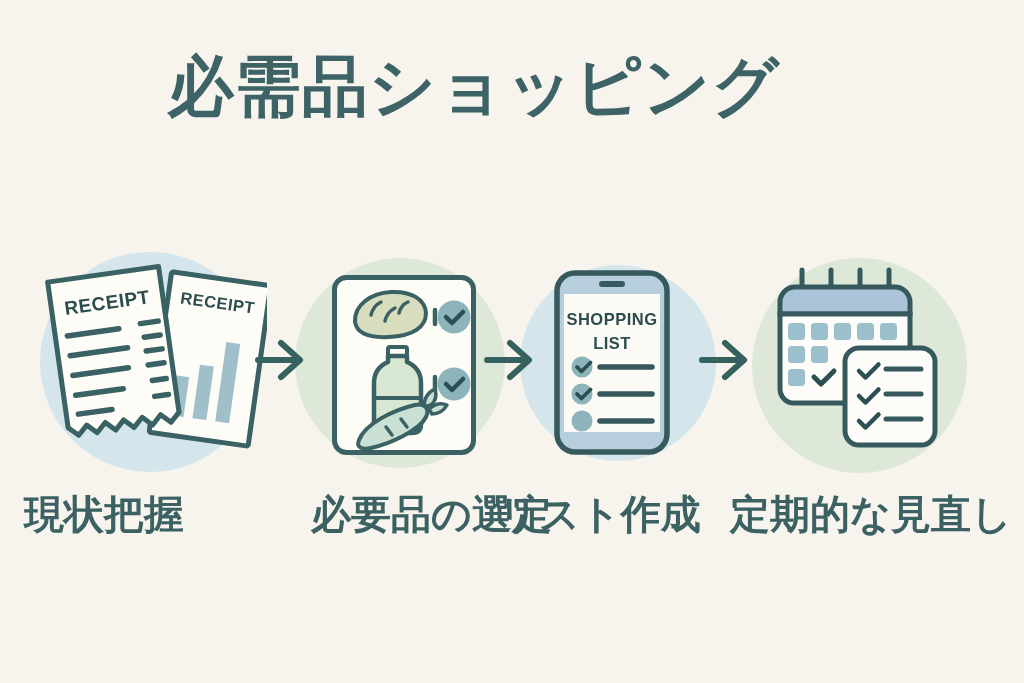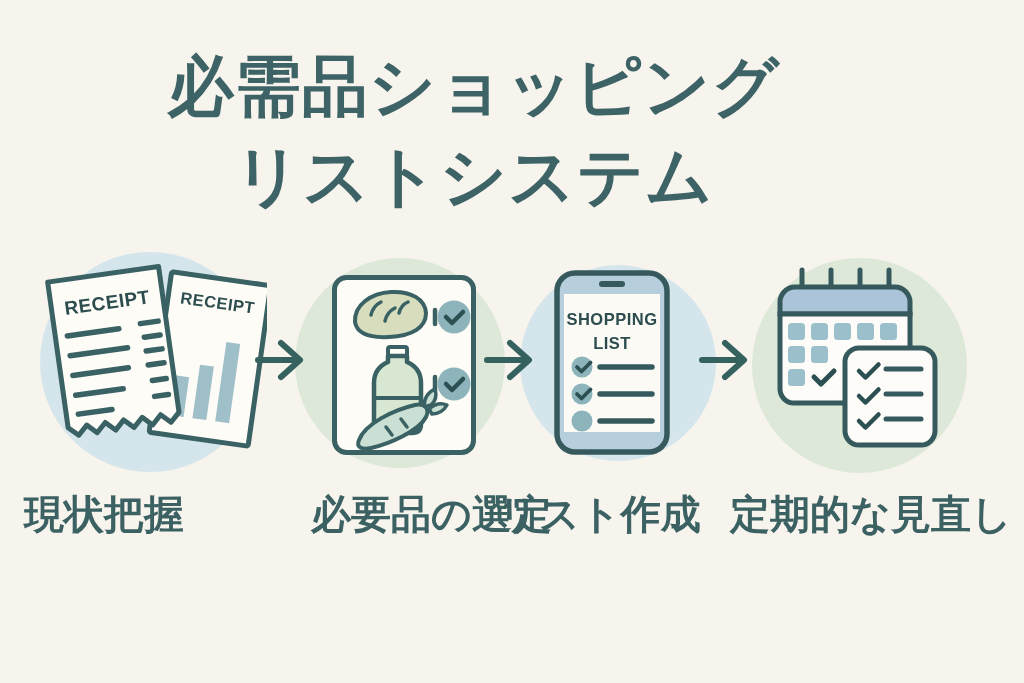--- a/index.html
+++ b/index.html
@@ -62,21 +62,20 @@
     fill: #2c4c4e;
   }
 </style>
 </head>
 <body>
 
 <div class="stage">
 
   <header class="title">
     <span>必需品ショッピング</span>
-    <span>リストシステム</span>
   </header>
 
   <div class="circle blue" id="circle-1"></div>
   <div class="circle green" id="circle-2"></div>
   <div class="circle blue" id="circle-3"></div>
   <div class="circle green" id="circle-4"></div>
 
   <svg class="icon-svg" id="receipts-svg" width="225" height="215" viewBox="0 0 225 215">
 
     <g transform="translate(118,22) rotate(8 50 80)">

